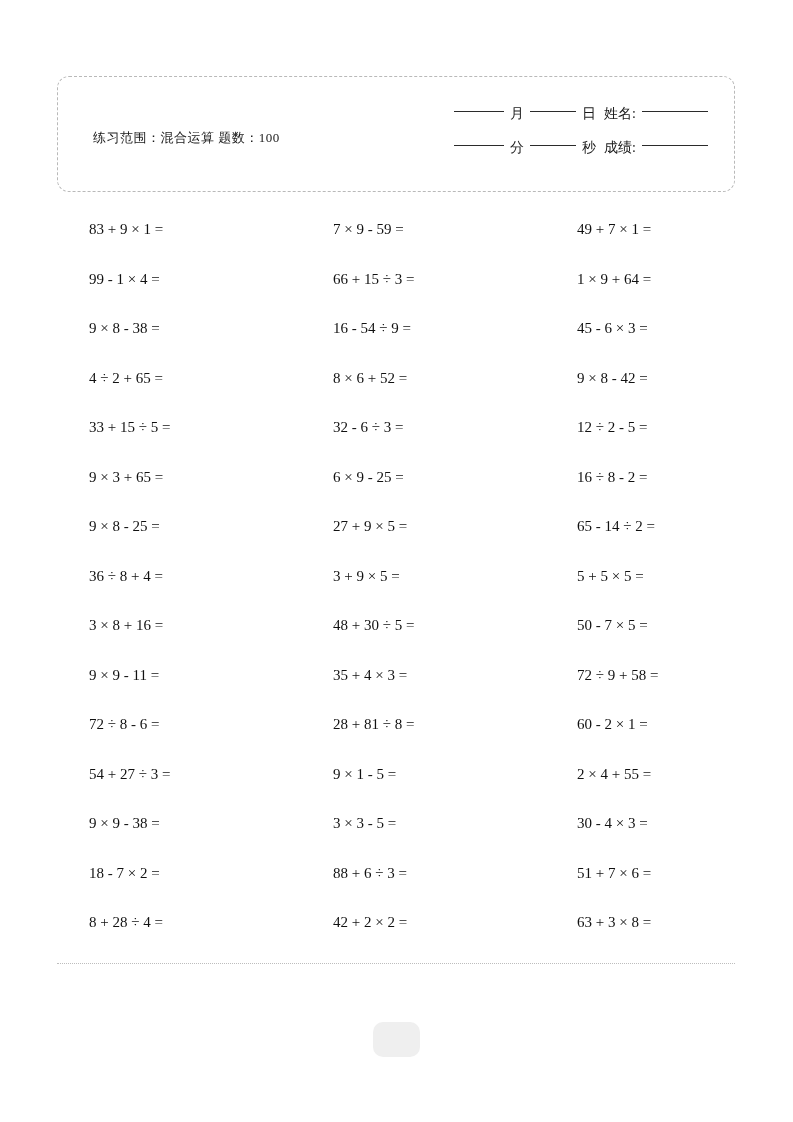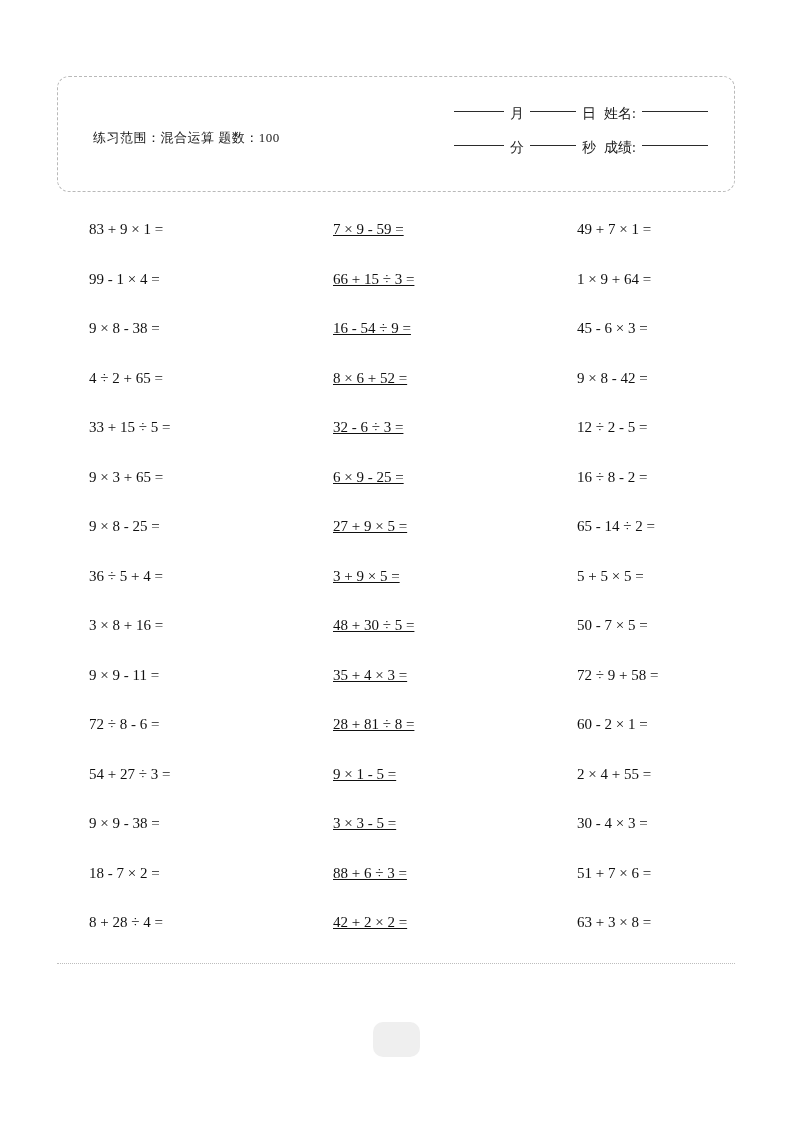--- a/index.html
+++ b/index.html
@@ -93,21 +93,21 @@
   }
 
   .cell {
     font-size: 15px;
     color: #111111;
     display: flex;
     align-items: center;
     white-space: nowrap;
   }
   .col0 { padding-left: 32px; }
-  .col1 { padding-left: 50px; text-decoration: underline; }
+  .col1 { padding-left: 50px; }
   .col2 { padding-left: 68px; }
 
   
   .footer-rule {
     position: absolute;
     left: 57px;
     top: 963px;
     width: 678px;
     border-top: 1px dotted #bdbdbd;
   }
@@ -176,21 +176,21 @@
     <div class="cell col2">12 ÷ 2 - 5 =</div>
 
     <div class="cell col0">9 × 3 + 65 =</div>
     <div class="cell col1">6 × 9 - 25 =</div>
     <div class="cell col2">16 ÷ 8 - 2 =</div>
 
     <div class="cell col0">9 × 8 - 25 =</div>
     <div class="cell col1">27 + 9 × 5 =</div>
     <div class="cell col2">65 - 14 ÷ 2 =</div>
 
-    <div class="cell col0">36 ÷ 5 + 4 =</div>
+    <div class="cell col0">36 ÷ 8 + 4 =</div>
     <div class="cell col1">3 + 9 × 5 =</div>
     <div class="cell col2">5 + 5 × 5 =</div>
 
     <div class="cell col0">3 × 8 + 16 =</div>
     <div class="cell col1">48 + 30 ÷ 5 =</div>
     <div class="cell col2">50 - 7 × 5 =</div>
 
     <div class="cell col0">9 × 9 - 11 =</div>
     <div class="cell col1">35 + 4 × 3 =</div>
     <div class="cell col2">72 ÷ 9 + 58 =</div>

